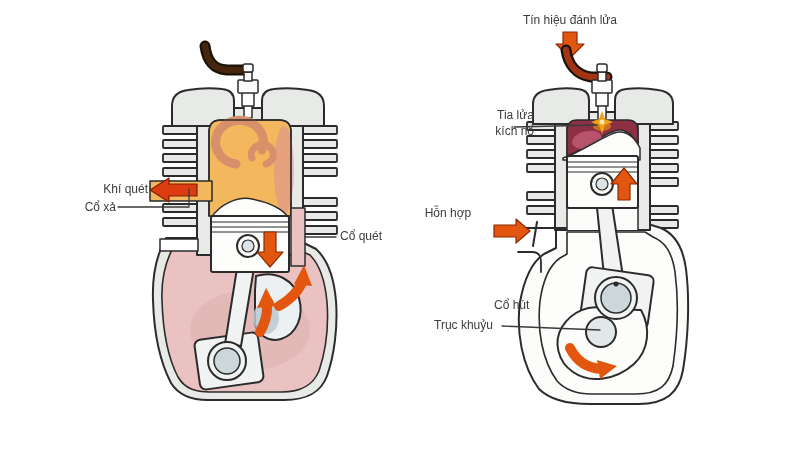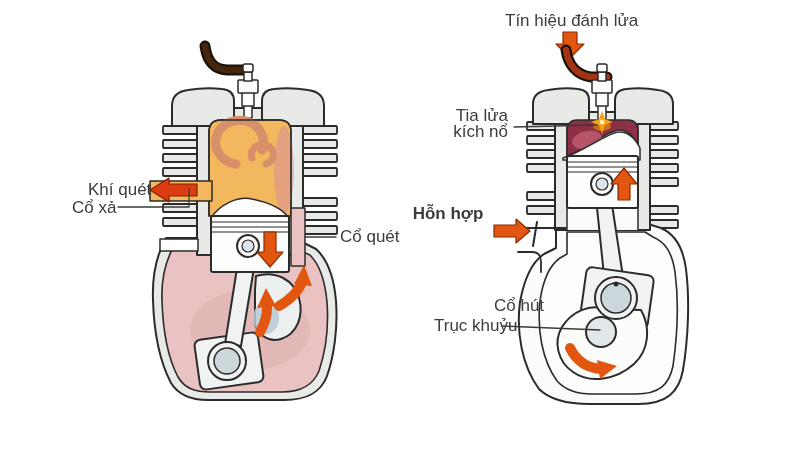--- a/index.html
+++ b/index.html
@@ -2,21 +2,21 @@
 <html><head>
 <meta charset="utf-8">
 <style>
   html,body{margin:0;padding:0;background:#ffffff;}
   #stage{
     position:relative;width:800px;height:452px;background:#ffffff;
     font-family:"Liberation Sans", sans-serif;overflow:hidden;
   }
   #engine-svg{position:absolute;left:0;top:0;}
   .lbl{
-    position:absolute;color:#3c3c3c;font-size:17px;line-height:15.5px;
+    position:absolute;color:#3c3c3c;font-size:12px;line-height:15.5px;
     white-space:nowrap;
   }
   .lbl.right{text-align:right;}
   .lbl.center{text-align:center;}
   .title{
     position:absolute;color:#3a3a3a;font-size:21px;letter-spacing:.5px;
     text-align:center;width:140px;
   }
 </style>
 </head>
@@ -219,26 +219,26 @@
 </svg>
 
   <div class="lbl right" style="left:88px;top:182px;width:60px;">Khí quét</div>
 
   <div class="lbl right" style="left:72px;top:200px;width:44px;">Cổ xả</div>
 
   <div class="lbl" style="left:340px;top:229px;">Cổ quét</div>
 
   <div class="lbl center" style="left:505px;top:13px;width:130px;">Tín hiệu đánh lửa</div>
 
-  <div class="lbl right" style="left:450px;top:108px;width:58px;">
+  <div class="lbl right" style="left:476px;top:108px;width:58px;">
     <div>Tia lửa</div>
     <div>kích nổ</div>
   </div>
 
-  <div class="lbl center" style="left:396px;top:206px;width:104px;font-weight:bold;">
+  <div class="lbl center" style="left:396px;top:206px;width:104px;">
     <div>Hỗn hợp</div>
   </div>
 
   <div class="lbl" style="left:494px;top:250px;margin-top:48px;">Cổ hút</div>
 
   <div class="lbl" style="left:434px;top:318px;text-align:right;">Trục khuỷu</div>
 
 
 
 </div>

